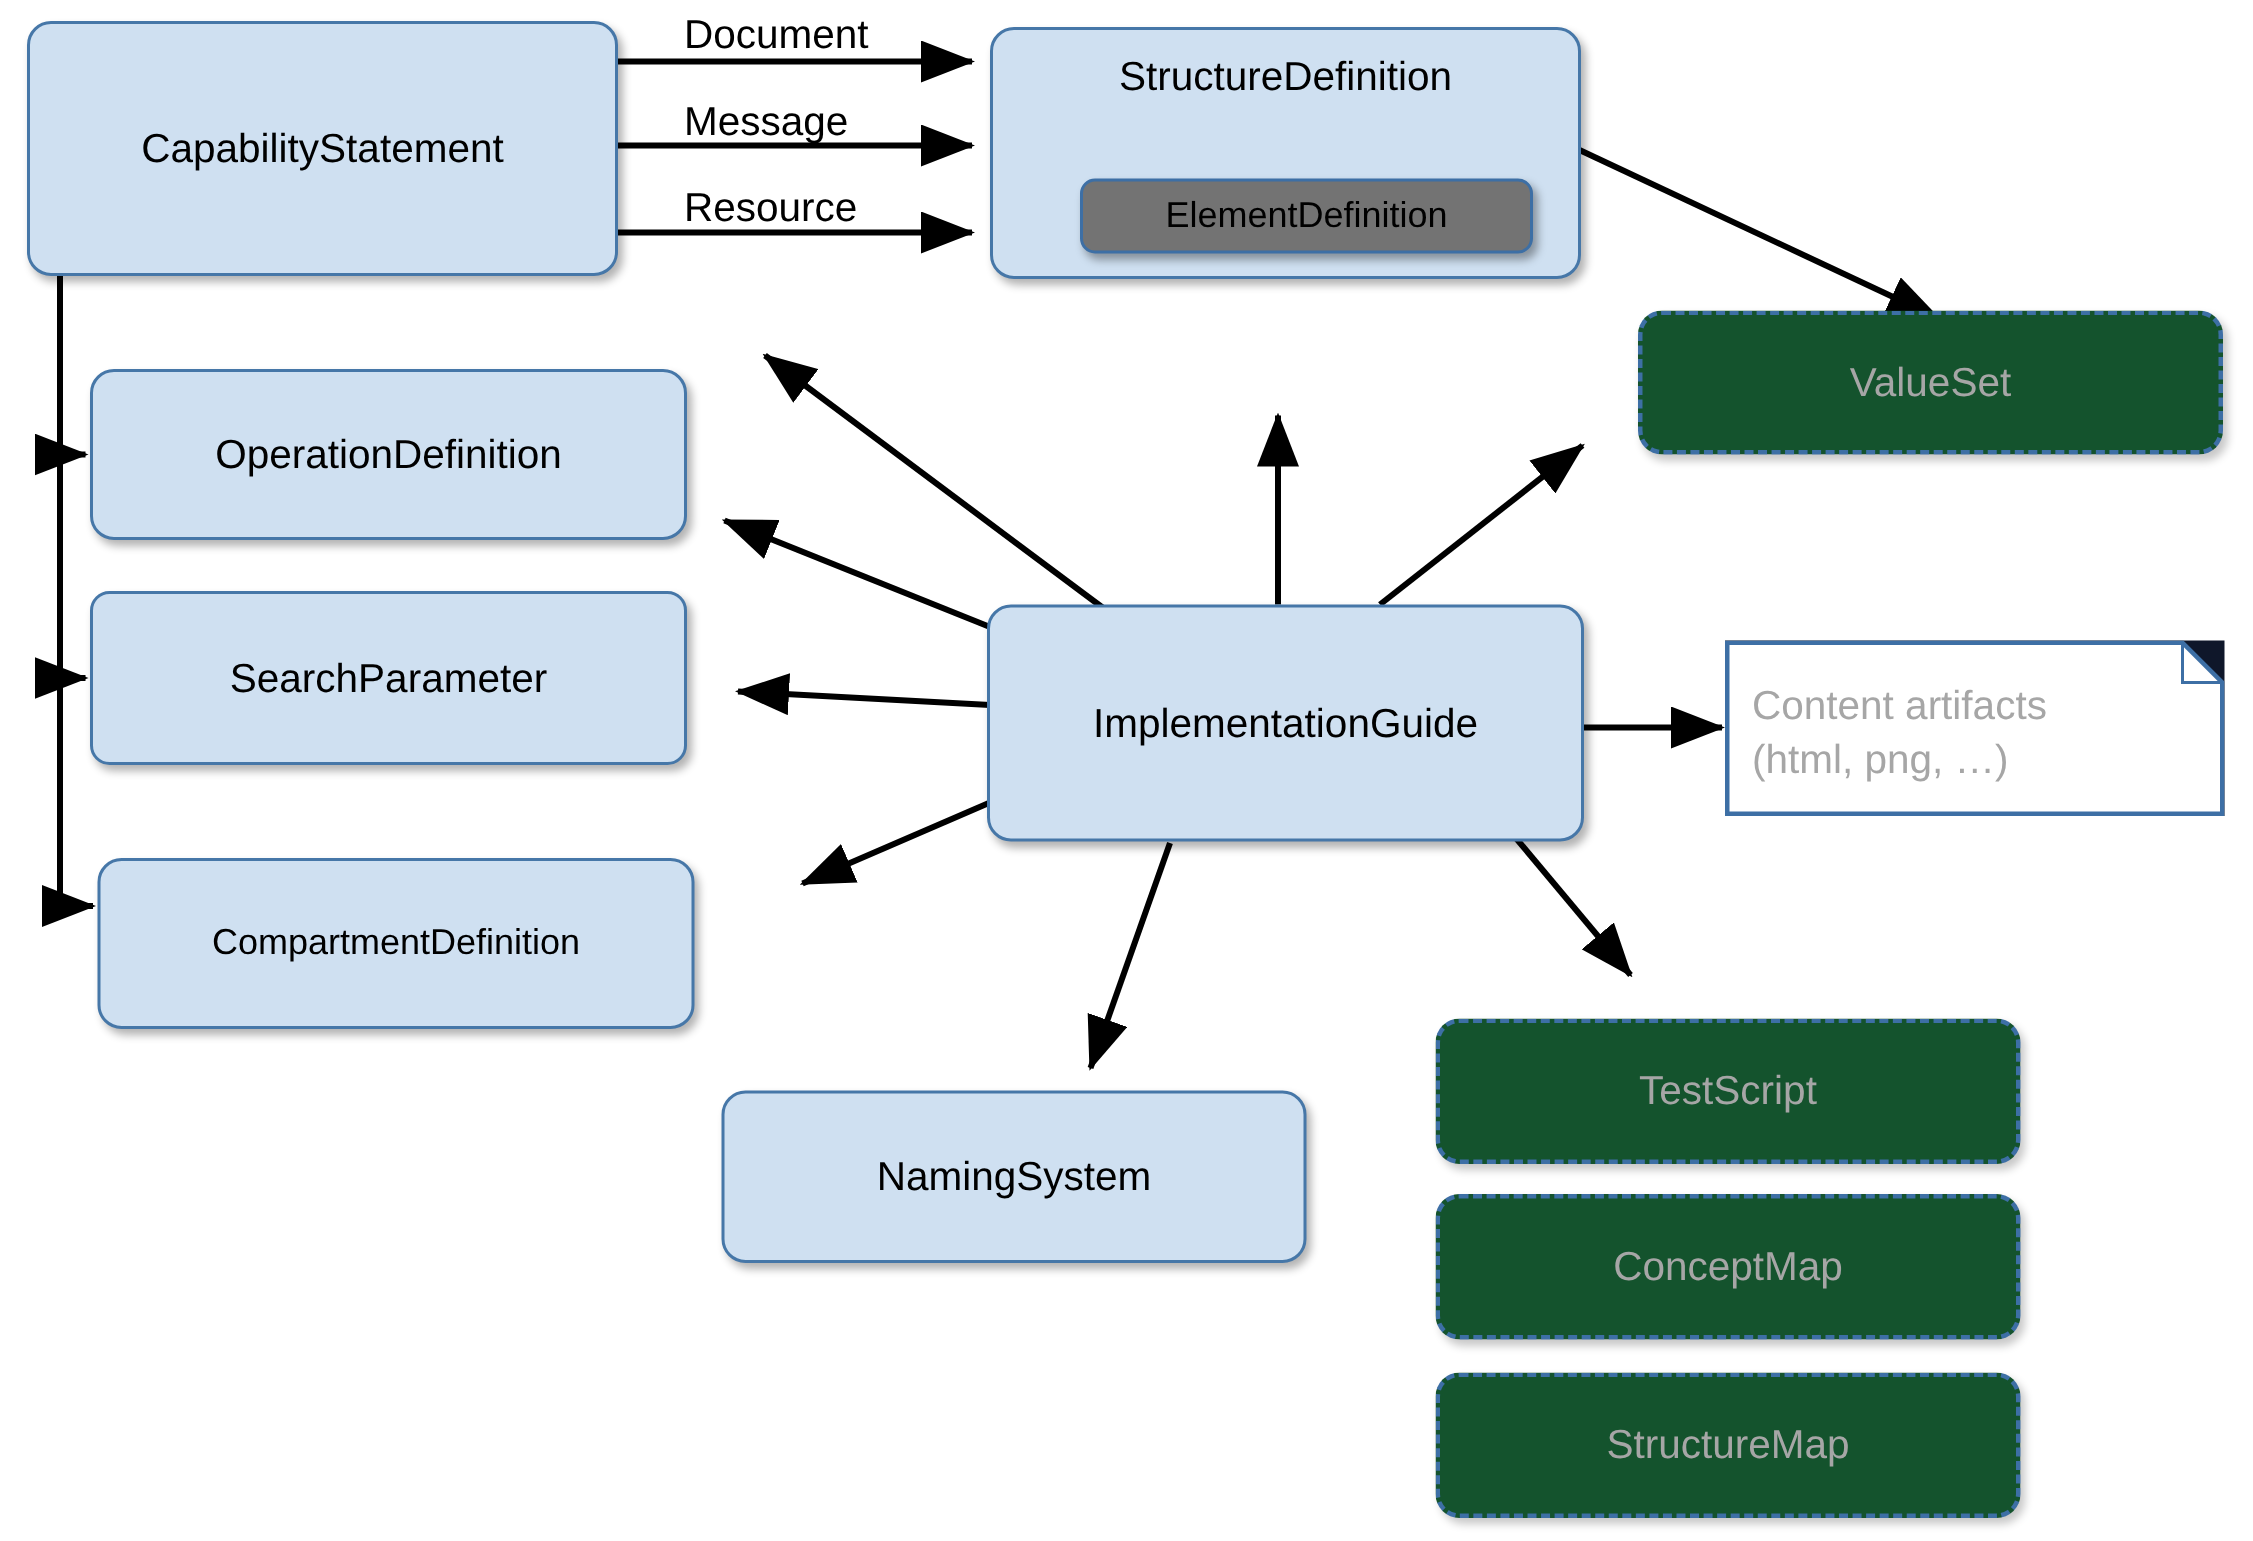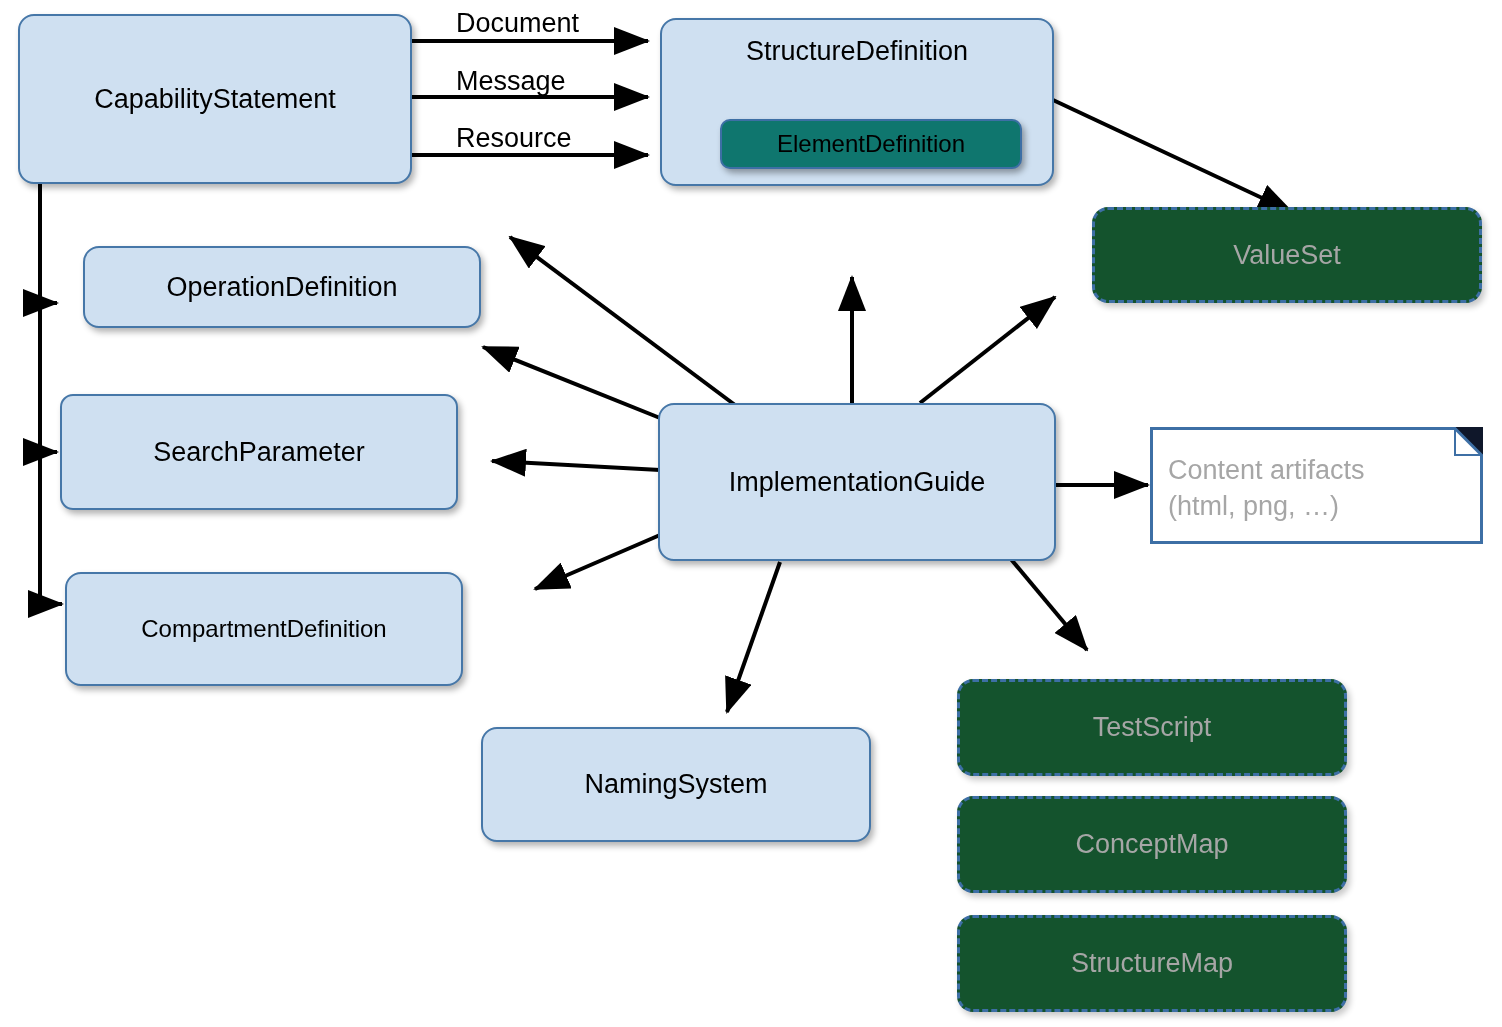--- a/index.html
+++ b/index.html
@@ -33,21 +33,21 @@
     box-shadow: 3px 4px 6px rgba(0,0,0,0.30);
   }
   .node-dashed {
     background: #14532d;
     border: 3px dashed #3d6fa5;
     border-radius: 16px;
     color: #a6a6a6;
     box-shadow: 3px 4px 6px rgba(0,0,0,0.22);
   }
   .node-nested {
-    background: #0f766e;
+    background: #737373;
     border: 2px solid #3d6fa5;
     border-radius: 10px;
     color: #000000;
     box-shadow: 3px 4px 6px rgba(0,0,0,0.35);
     position: absolute;
     box-sizing: border-box;
     display: flex;
     align-items: center;
     justify-content: center;
     z-index: 4;
@@ -148,21 +148,21 @@
   </div>
 
   <div class="node-nested" style="left:720px; top:119px; width:302px; height:50px; font-size:24px;">
     <span>ElementDefinition</span>
   </div>
 
   <div class="node node-dashed" style="left:1092px; top:207px; width:390px; height:96px; font-size:27px;">
     <span>ValueSet</span>
   </div>
 
-  <div class="node node-solid" style="left:60px; top:246px; width:398px; height:82px; font-size:27px;margin-left:23px;">
+  <div class="node node-solid" style="left:60px; top:246px; width:398px; height:114px; font-size:27px;">
     <span>OperationDefinition</span>
   </div>
 
   <div class="node node-solid" style="left:60px; top:394px; width:398px; height:116px; font-size:27px;border-radius:13px;">
     <span>SearchParameter</span>
   </div>
 
   <div class="node node-solid" style="left:65px; top:572px; width:398px; height:114px; font-size:24px;">
     <span>CompartmentDefinition</span>
   </div>

